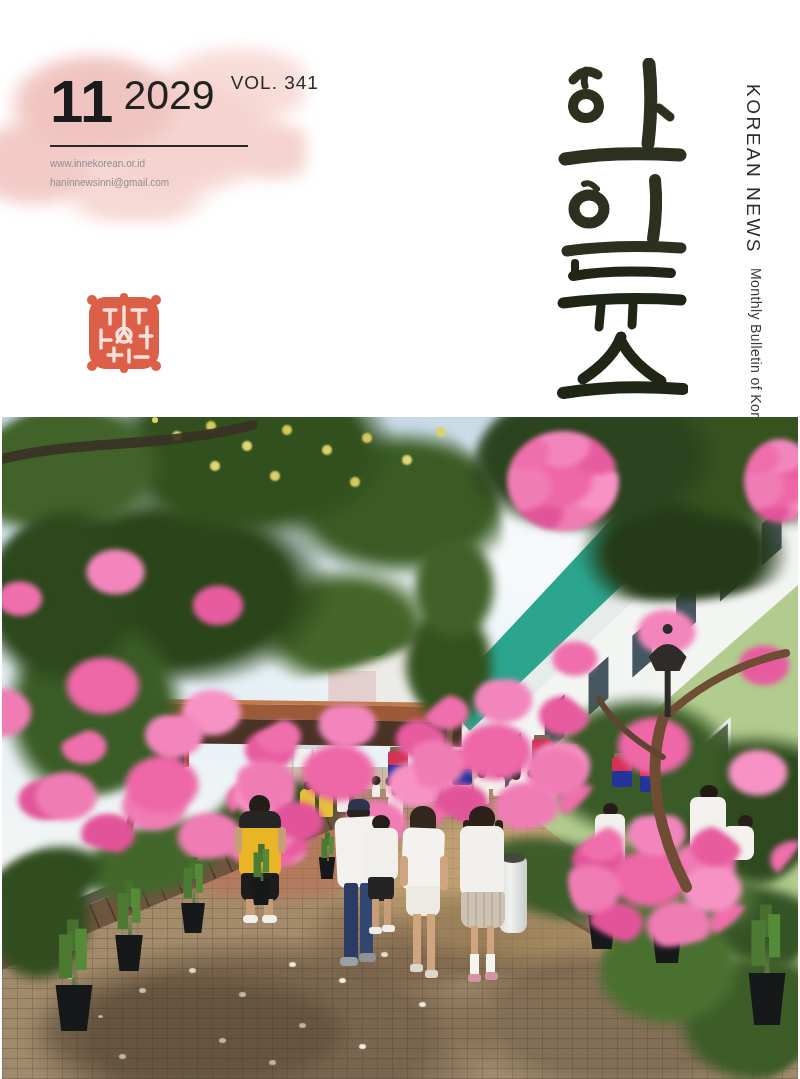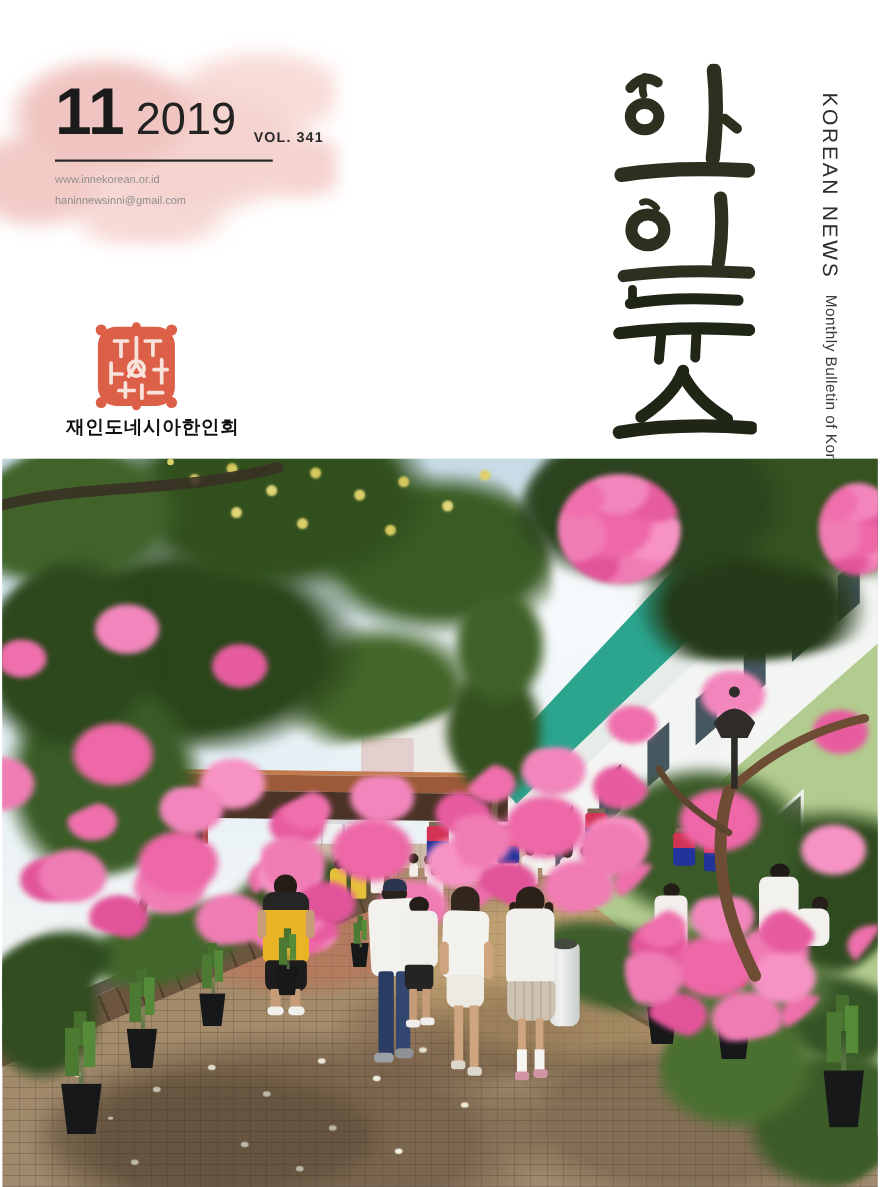--- a/index.html
+++ b/index.html
@@ -8,24 +8,24 @@
 
   
   .splash{position:absolute;left:-34px;top:26px;width:340px;height:196px;filter:blur(7px);
     background:
       radial-gradient(120px 72px at 38% 40%, #f0c5c1 0 58%, rgba(240,197,193,0) 76%),
       radial-gradient(150px 86px at 62% 56%, #f5d4d0 0 55%, rgba(245,212,208,0) 76%),
       radial-gradient(95px 62px at 20% 70%, #f2cbc7 0 55%, rgba(242,203,199,0) 76%),
       radial-gradient(120px 58px at 80% 30%, #f8dcd8 0 50%, rgba(248,220,216,0) 74%),
       radial-gradient(80px 46px at 90% 64%, #f5d2ce 0 46%, rgba(245,210,206,0) 72%),
       radial-gradient(110px 54px at 50% 86%, #f7d9d5 0 46%, rgba(247,217,213,0) 72%);}
-  .issue-row{position:absolute;left:50px;top:72px;display:flex;align-items:flex-end;color:#1b1b1b;}
+  .issue-row{position:absolute;left:50px;top:72px;display:flex;align-items:flex-start;color:#1b1b1b;}
   .issue-number{font-size:60px;font-weight:700;line-height:1;letter-spacing:0px;}
   .issue-year{font-size:41px;font-weight:500;margin-left:10px;color:#222;}
-  .volume{font-size:13px;font-weight:700;margin-left:16px;letter-spacing:1px;color:#2b2b2b;}
+  .volume{font-size:19px;font-weight:400;margin-left:16px;letter-spacing:1px;color:#2b2b2b;}
   .rule{position:absolute;left:50px;top:145px;width:198px;height:2px;background:#282828;}
   .contact{position:absolute;left:50px;top:154px;color:#8f8f8f;font-size:10px;line-height:19px;}
   .seal-wrap{position:absolute;left:84px;top:292px;width:80px;height:82px;}
   .org-name{position:absolute;left:60px;top:377px;font-size:17px;font-weight:700;color:#101010;letter-spacing:0.5px;}
   .calligraphy{position:absolute;left:553px;top:58px;width:135px;height:342px;}
   .side-text{position:absolute;top:84px;right:36px;writing-mode:vertical-rl;display:flex;gap:9px;}
   .side-title{font-size:19px;color:#2d2d2d;letter-spacing:2.5px;}
   .side-sub{font-size:14px;color:#3a3a3a;letter-spacing:0.4px;margin-inline-start:5px;}
 
   
@@ -101,21 +101,21 @@
 </style>
 </head>
 <body>
 
 <div class="page">
 
   <div class="splash"></div>
 
   <div class="issue-row">
     <span class="issue-number">11</span>
-    <span class="issue-year">2019</span>
+    <span class="issue-year">2029</span>
     <span class="volume">VOL. 341</span>
   </div>
   <div class="rule"></div>
   <div class="contact">
     <div>www.innekorean.or.id</div>
     <div>haninnewsinni@gmail.com</div>
   </div>
 
   <div class="seal-wrap" role="img" aria-label="한인뉴스 red seal stamp">
     <svg width="80" height="82" viewBox="0 0 80 82">
@@ -128,21 +128,20 @@
         <circle cx="40" cy="77" r="4" fill="#dc5f47"></circle>
       <g stroke="#fbe9e4" stroke-width="3.4" stroke-linecap="round" fill="none" opacity="0.95">
         <path d="M20,18 h12 M26,18 v14 M40,15 v19 M48,18 h14 M55,18 v13"></path>
         <path d="M17,38 v18 M17,48 h10 M63,35 v21 M56,44 h12"></path>
         <path d="M24,63 h14 M30,56 v13 M45,58 v12 M51,65 h13"></path>
         <circle cx="40" cy="43" r="7"></circle>
         <path d="M33,50 L40,39 L47,50"></path>
       </g>
     </svg>
   </div>
-  <div class="org-name">재인도네시아한인회</div>
 
   <div class="calligraphy" role="img" aria-label="한인뉴스">
     <svg width="135" height="342" viewBox="0 0 135 342">
       <g stroke="#2b311e" stroke-linecap="round" stroke-linejoin="round" fill="none">
         <path d="M20,22 Q32,8 45,17" stroke-width="9"></path>
         <path d="M33,12 q-3,10 -1,16" stroke-width="7"></path>
         <ellipse cx="33" cy="48" rx="13" ry="12" stroke-width="10"></ellipse>
         <path d="M96,6 Q100,42 95,86" stroke-width="13"></path>
         <path d="M106,50 L117,59" stroke-width="9"></path>
         <path d="M12,101 Q60,93 127,97" stroke-width="13"></path>

